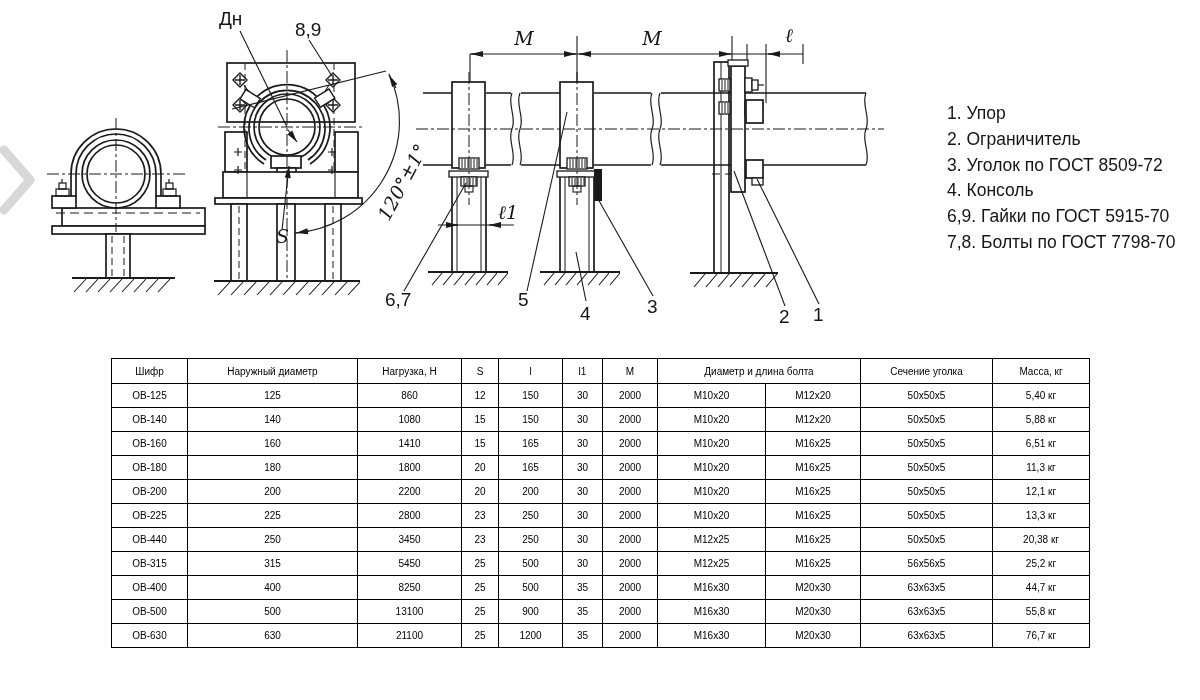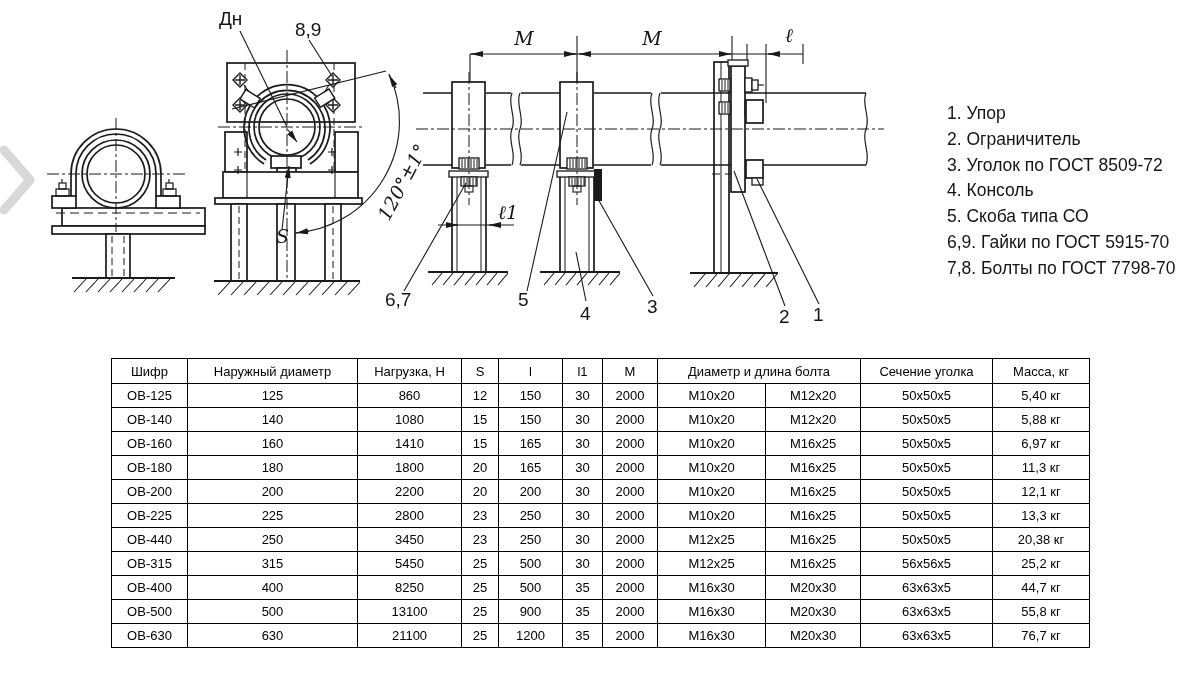--- a/index.html
+++ b/index.html
@@ -3,21 +3,21 @@
 <meta charset="utf-8">
 <style>
   html,body{margin:0;padding:0;background:#fff;}
   body{width:1200px;height:700px;position:relative;overflow:hidden;
        font-family:"Liberation Sans",sans-serif;color:#1a1a1a;}
   .drawing-svg{position:absolute;left:0;top:0;}
   
   .legend{position:absolute;left:906px;top:101px;font-size:17.5px;line-height:25.8px;color:#151515;margin-left:41px;}
   
   .spec-table{position:absolute;left:111px;top:358px;width:978px;border-collapse:collapse;
-              table-layout:fixed;font-size:13px;color:#000;}
+              table-layout:fixed;font-size:10px;color:#000;}
   .spec-table th,.spec-table td{border:1.6px solid #000;text-align:center;padding:0 2px;
               font-weight:400;height:23px;white-space:nowrap;overflow:hidden;}
   .spec-table th{height:24px;}
   
   .lbl{font-family:"Liberation Sans",sans-serif;font-size:19px;fill:#151515;}
   .dim{font-family:"DejaVu Serif",serif;font-style:italic;font-size:19px;fill:#151515;}
 </style>
 </head>
 <body>
 
@@ -201,21 +201,20 @@
     <text class="lbl" x="779" y="323">2</text>
     <text class="lbl" x="813" y="321">1</text>
   </g>
 </svg>
 
 <div class="legend" id="legend">
     <div>1. Упор</div>
     <div>2. Ограничитель</div>
     <div>3. Уголок по ГОСТ 8509-72</div>
     <div>4. Консоль</div>
-    <div>5. Скоба типа СО</div>
     <div>6,9. Гайки по ГОСТ 5915-70</div>
     <div>7,8. Болты по ГОСТ 7798-70</div>
   </div>
 
 <table class="spec-table">
   <colgroup id="cols">
       <col style="width: 76px;">
       <col style="width: 170px;">
       <col style="width: 104px;">
       <col style="width: 37px;">
@@ -272,21 +271,21 @@
         <td>ОВ-160</td>
         <td>160</td>
         <td>1410</td>
         <td>15</td>
         <td>165</td>
         <td>30</td>
         <td>2000</td>
         <td>М10х20</td>
         <td>М16х25</td>
         <td>50х50х5</td>
-        <td>6,97 кг</td>
+        <td>6,51 кг</td>
       </tr>
       <tr>
         <td>ОВ-180</td>
         <td>180</td>
         <td>1800</td>
         <td>20</td>
         <td>165</td>
         <td>30</td>
         <td>2000</td>
         <td>М10х20</td>

